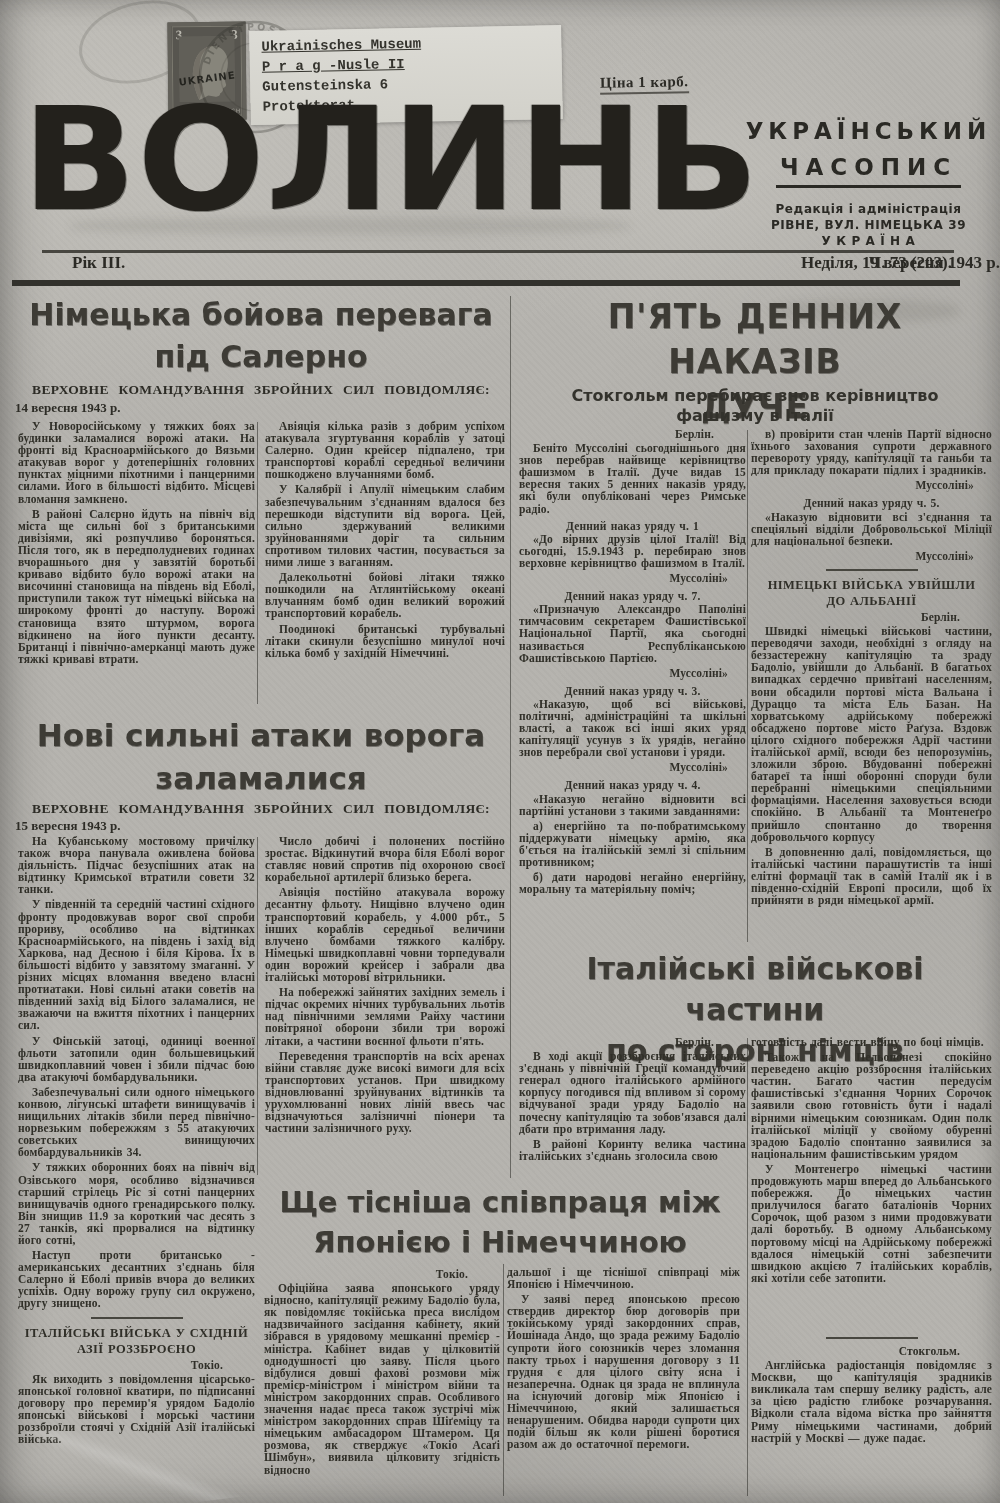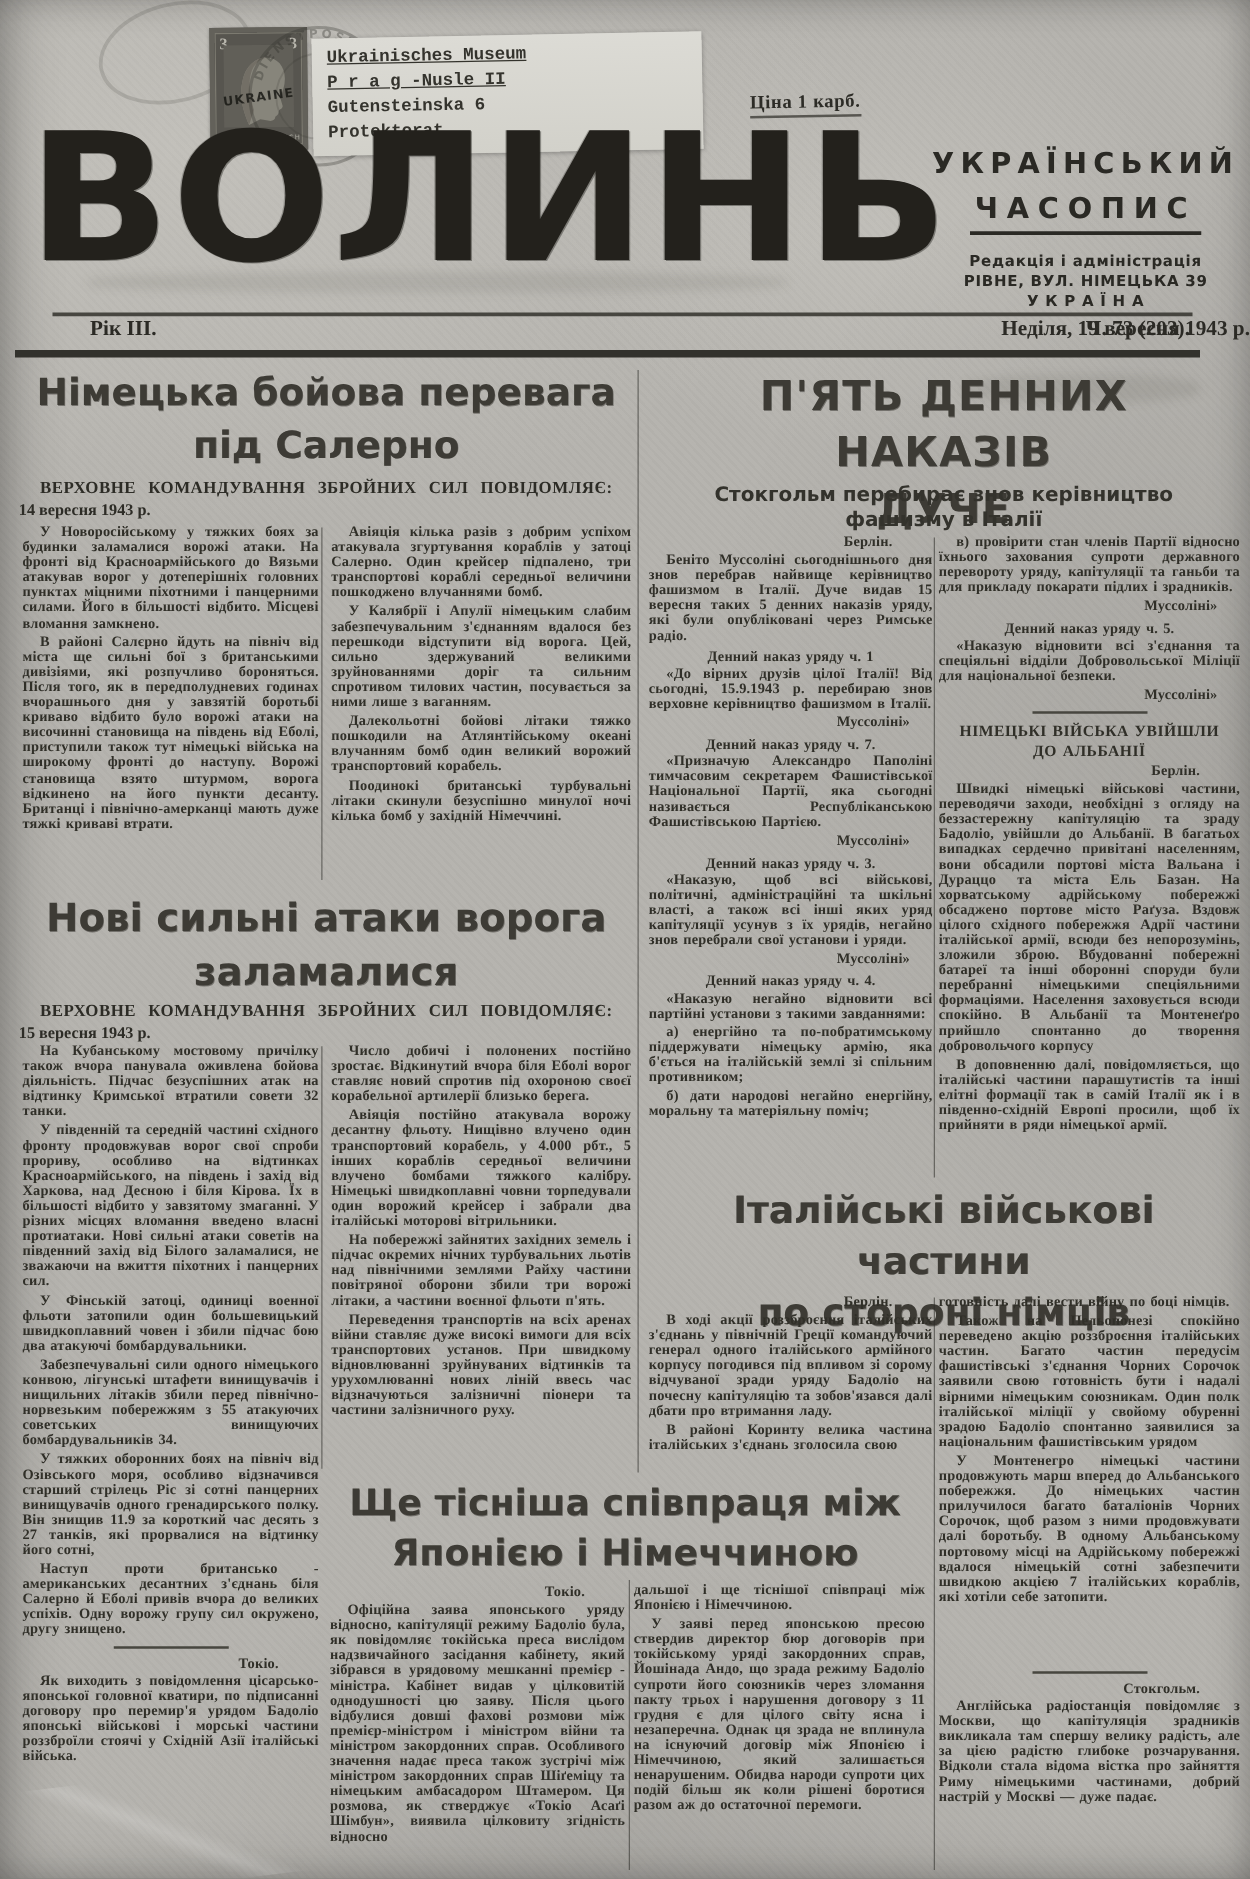--- a/index.html
+++ b/index.html
@@ -160,20 +160,21 @@
   <div class="abs date-right" style="left:15px;top:818px;width:492px;">15 вересня 1943 р.</div>
 
   <div class="abs body-text" style="left:18px;top:835px;width:237px;">
     <p>На Кубанському мостовому причілку також вчора панувала оживлена бойова діяльність. Підчас безуспішних атак на відтинку Кримської втратили совети 32 танки.</p>
     <p>У південній та середній частині східного фронту продовжував ворог свої спроби прориву, особливо на відтинках Красноармійського, на південь і захід від Харкова, над Десною і біля Кірова. Їх в більшості відбито у завзятому змаганні. У різних місцях вломання введено власні протиатаки. Нові сильні атаки советів на південний захід від Білого заламалися, не зважаючи на вжиття піхотних і панцерних сил.</p>
     <p>У Фінській затоці, одиниці военної фльоти затопили один большевицький швидкоплавний човен і збили підчас бою два атакуючі бомбардувальники.</p>
     <p>Забезпечувальні сили одного німецького конвою, лігунські штафети винищувачів і нищильних літаків збили перед північно-норвезьким побережжям з 55 атакуючих советських винищуючих бомбардувальників 34.</p>
     <p>У тяжких оборонних боях на північ від Озівського моря, особливо відзначився старший стрілець Ріс зі сотні панцерних винищувачів одного гренадирського полку. Він знищив 11.9 за короткий час десять з 27 танків, які прорвалися на відтинку його сотні,</p>
     <p>Наступ проти британсько - американських десантних з'єднань біля Салерно й Еболі привів вчора до великих успіхів. Одну ворожу групу сил окружено, другу знищено.</p>
     <div class="hdiv"></div>
+    <p class="mini-head"><span>ІТАЛІЙСЬКІ ВІЙСЬКА У СХІДНІЙ</span><br><span>АЗІЇ РОЗЗБРОЄНО</span></p>
     <p class="dateline">Токіо.</p>
     <p>Як виходить з повідомлення цісарсько-японської головної кватири, по підписанні договору про перемир'я урядом Бадоліо японські військові і морські частини роззброїли стоячі у Східній Азії італійські війська.</p>
   </div>
   <div class="abs body-text" style="left:265px;top:835px;width:240px;">
     <p>Число добичі і полонених постійно зростає. Відкинутий вчора біля Еболі ворог ставляє новий спротив під охороною своєї корабельної артилерії близько берега.</p>
     <p>Авіяція постійно атакувала ворожу десантну фльоту. Нищівно влучено один транспортовий корабель, у 4.000 рбт., 5 інших кораблів середньої величини влучено бомбами тяжкого калібру. Німецькі швидкоплавні човни торпедували один ворожий крейсер і забрали два італійські моторові вітрильники.</p>
     <p>На побережжі зайнятих західних земель і підчас окремих нічних турбувальних льотів над північними землями Райху частини повітряної оборони збили три ворожі літаки, а частини воєнної фльоти п'ять.</p>
     <p>Переведення транспортів на всіх аренах війни ставляє дуже високі вимоги для всіх транспортових установ. При швидкому відновлюванні зруйнуваних відтинків та урухомлюванні нових ліній ввесь час відзначуються залізничні піонери та частини залізничного руху.</p>
   </div>
 

